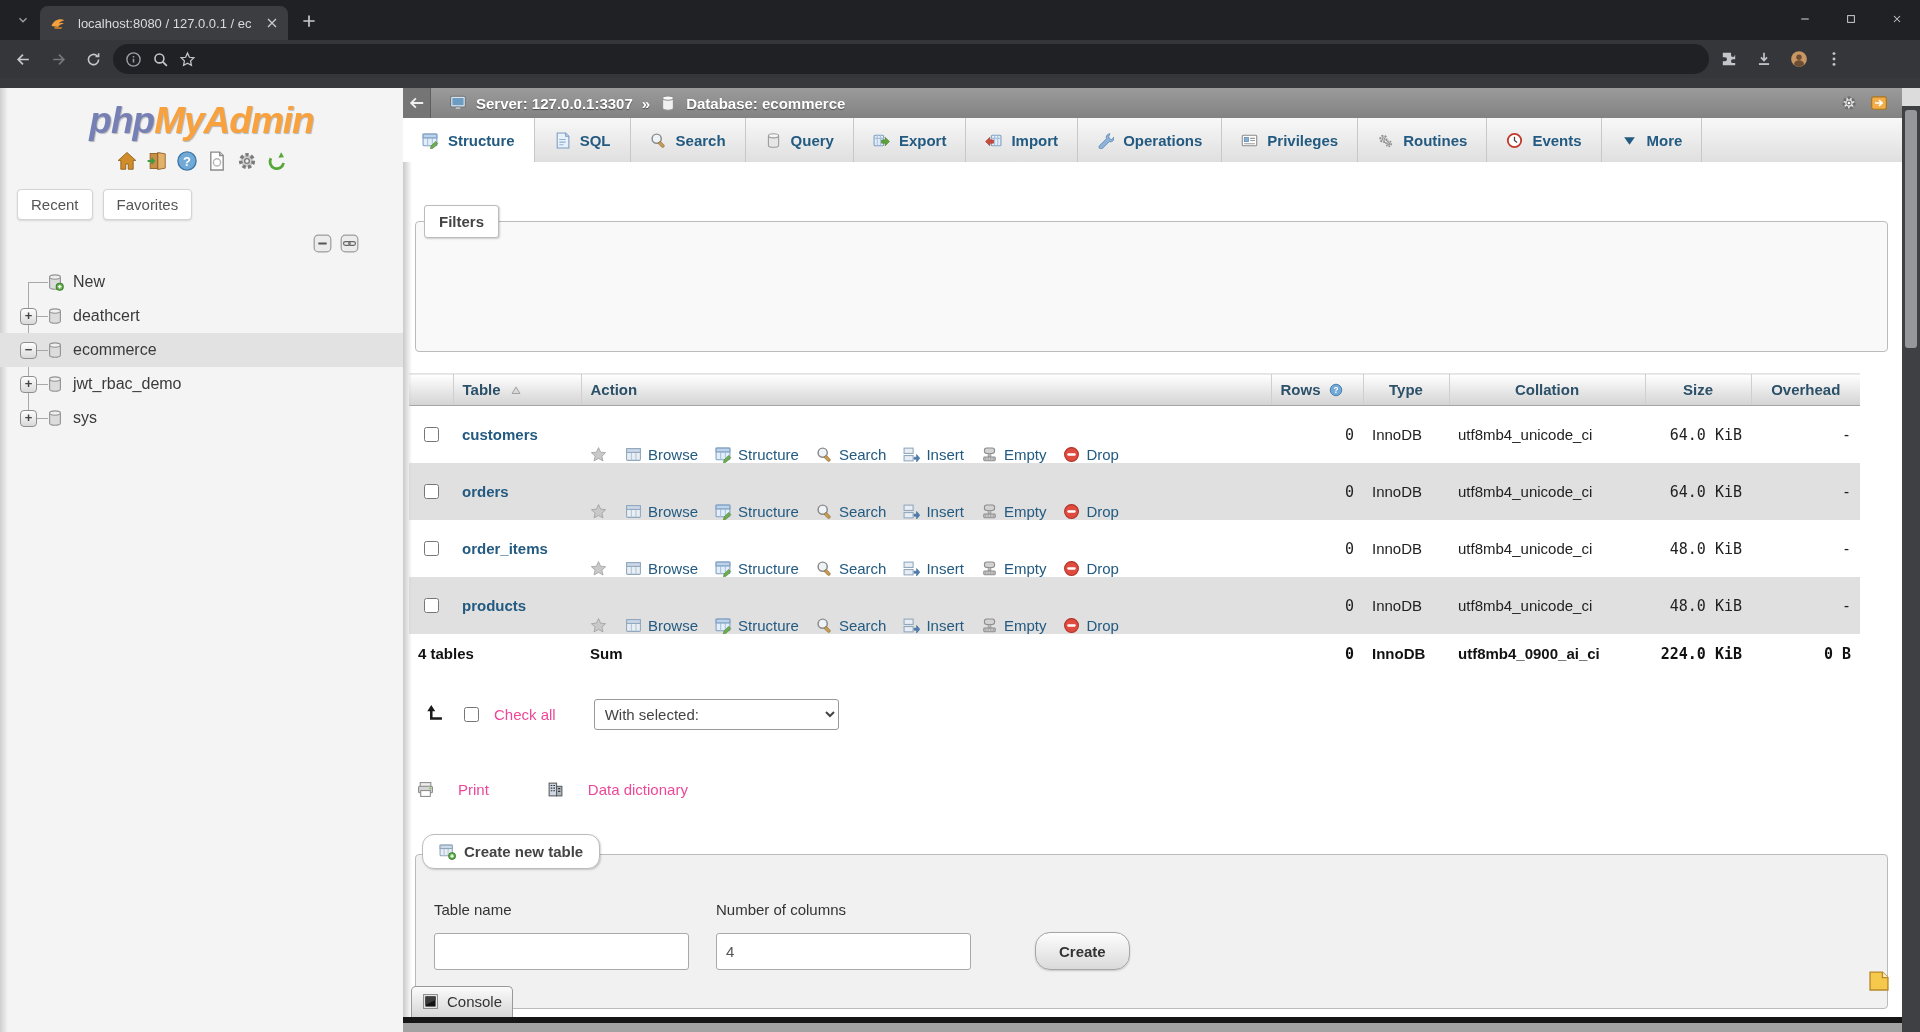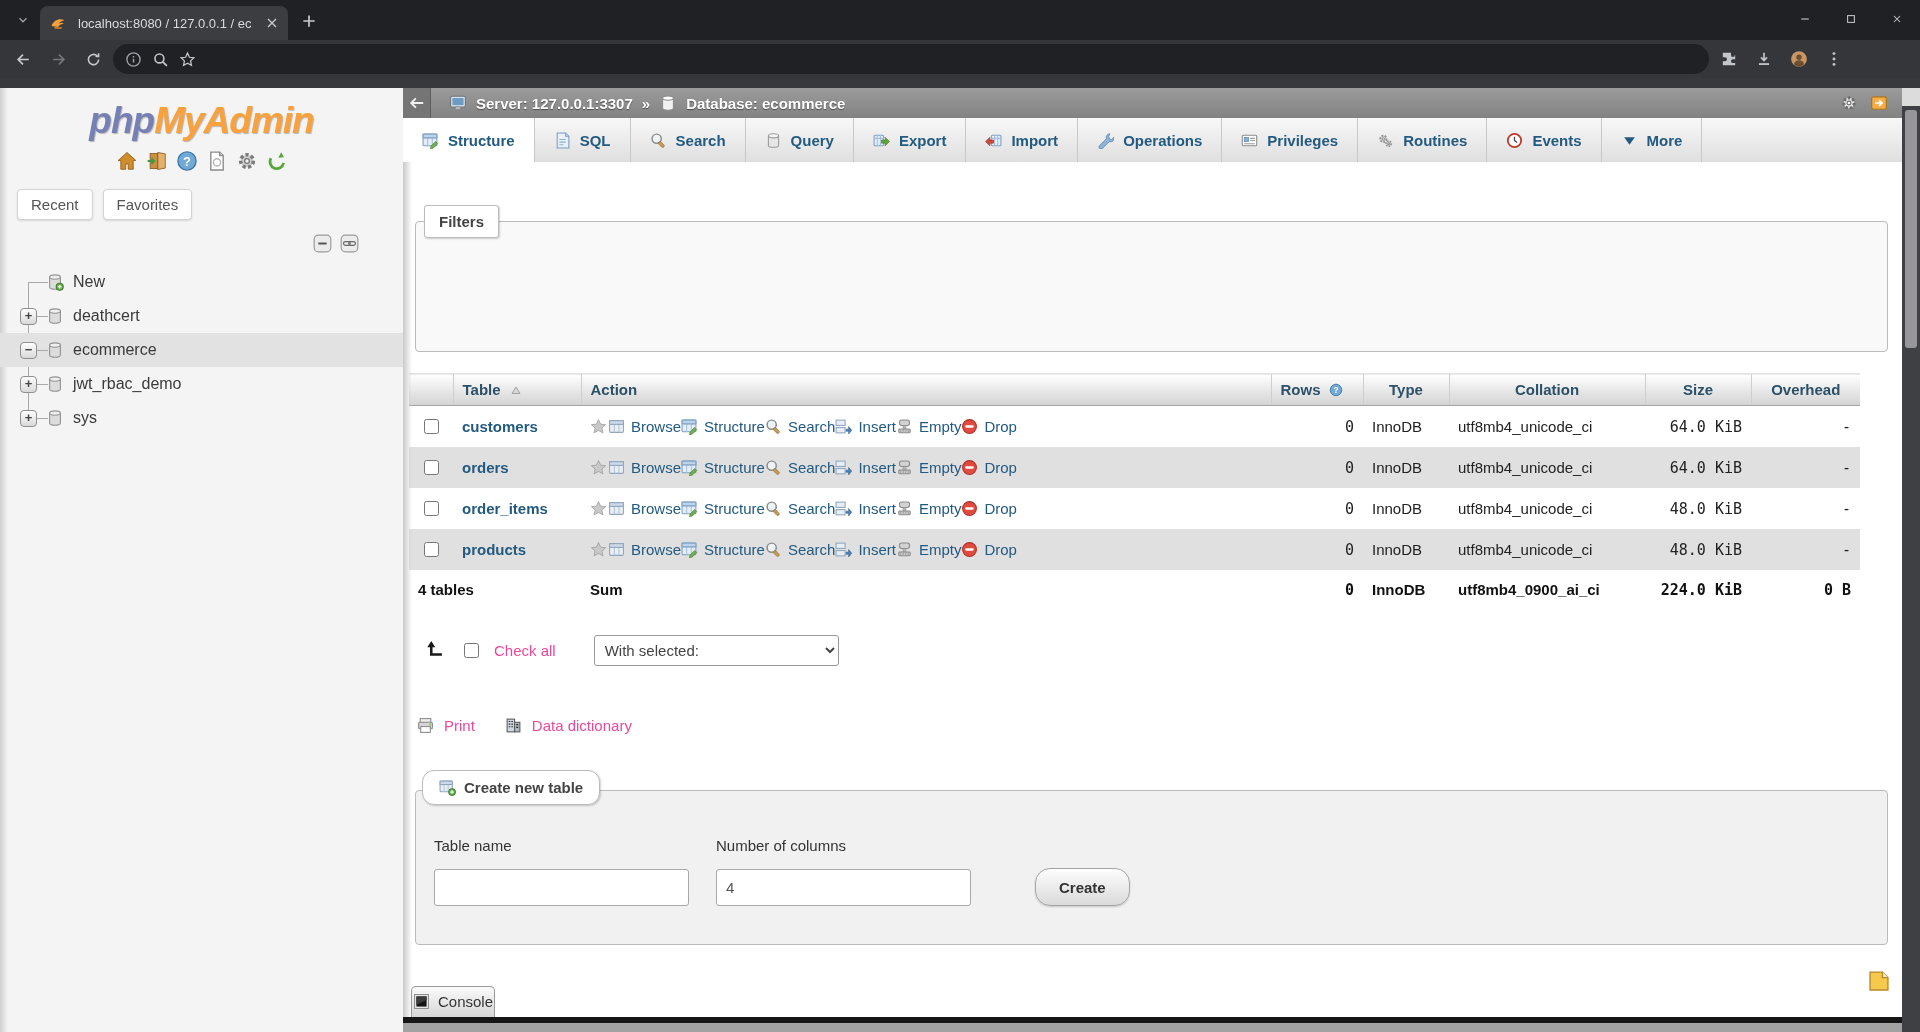--- a/index.html
+++ b/index.html
@@ -94,56 +94,56 @@
   .tbl th{height:31px;background:linear-gradient(#fff,#d3d3d3);border-bottom:1px solid #a6a6a6;
     border-top:1px solid #e3e3e3;font-size:15px;color:#2b5068;text-align:center;padding:0 9px;font-weight:bold;}
   .tbl th + th{border-left:1px solid #cfcfcf;}
   .tbl th .thwrap{display:flex;align-items:center;gap:8px;}
   .tbl th .ico{width:14px;height:14px;}
   .tbl td{height:41px;font-size:15px;color:#222;padding:0 9px;vertical-align:middle;}
   tr.alt{background:#e0e0e0;}
   .c-check{text-align:center;}
   .c-check input{width:15px;height:15px;}
   .tname{color:#235a81;font-weight:bold;}
-  .actwrap{display:flex;align-items:center;}
+  .actwrap{display:flex;align-items:center;gap:17px;margin-top:40px;}
   .act{display:flex;align-items:center;gap:6px;color:#235a81;}
   .star{margin-right:1px;}
   .mono{font-family:"DejaVu Sans Mono",monospace;font-size:14px;}
   .c-rows{text-align:right;padding-right:18px;color:#111;}
   .c-size{text-align:right;color:#2e6e8e;}
   .c-ovh{text-align:right;color:#2e6e8e;padding-right:12px;}
   .sumrow td{font-weight:bold;color:#111;height:39px;}
   .sumrow .c-size,.sumrow .c-ovh{color:#111;}
   .sum-tables{padding-left:50px;}
 
   .checkrow{display:flex;align-items:center;margin:26px 0 0 16px;gap:12px;}
   .checkrow .ico{width:23px;height:23px;}
   .checkrow input{width:15px;height:15px;}
   .linkblue{color:#ec4899;font-size:15px;}
   .withsel{width:245px;height:31px;margin-left:26px;font-size:15px;color:#444;border:1px solid #999;
     border-radius:3px;background:#fff;padding:0 6px;}
 
-  .printrow{display:flex;align-items:center;margin:51px 0 0 8px;font-size:15px;gap:10px;}
+  .printrow{display:flex;align-items:center;margin:51px 0 0 8px;font-size:15px;gap:24px;}
   .printrow .gap{width:10px;}
 
   .create{margin:56px 14px 0 6px;background:#f1f1f1;padding:46px 18px 38px;}
   .create .leg{top:-21px;left:6px;padding:8px 16px;border-radius:12px;}
   .fields{display:flex;align-items:flex-end;}
   .field{display:flex;flex-direction:column;gap:15px;width:282px;}
   .field label{font-size:15px;color:#333;}
   .field input{width:255px;height:37px;border:1px solid #a9a9a9;border-radius:3px;font-size:15px;
     padding:0 9px;box-sizing:border-box;background:#fff;color:#555;}
   .createbtn{margin-left:37px;height:38px;padding:0 23px;border:1px solid #a5a5a5;border-radius:15px;
     background:linear-gradient(#fdfdfd,#dadada);font-weight:bold;font-size:15px;color:#333;
     font-family:"Liberation Sans",sans-serif;box-shadow:0 1px 2px rgba(0,0,0,.18);}
 
   .consolewrap{position:absolute;left:0;right:0;bottom:0;z-index:6;}
   .consoletab{display:inline-flex;align-items:center;gap:8px;margin-left:8px;
     background:linear-gradient(#fbfbfb,#d6d6d6);border:1px solid #999;border-bottom:none;
-    border-radius:5px 5px 0 0;padding:6px 1px 7px;font-size:15px;color:#333;}
+    border-radius:5px 5px 0 0;padding:6px 10px 7px;font-size:15px;color:#333;}
   .cbar1{height:6px;background:#161616;}
   .cbar2{height:9px;background:#a2a2a2;}
   .cornerbtn{position:absolute;right:12px;bottom:40px;width:22px;height:22px;z-index:7;}
   .cornerbtn .ico{width:22px;height:22px;}
 
   .vscroll{width:18px;background:#3f4043;position:relative;flex:none;}
   .vs-top{height:18px;background:#dcdcdc;}
   .vs-thumb{position:absolute;top:22px;left:3px;width:12px;height:238px;background:#97979b;border-radius:3px;}
 </style>
 </head>

